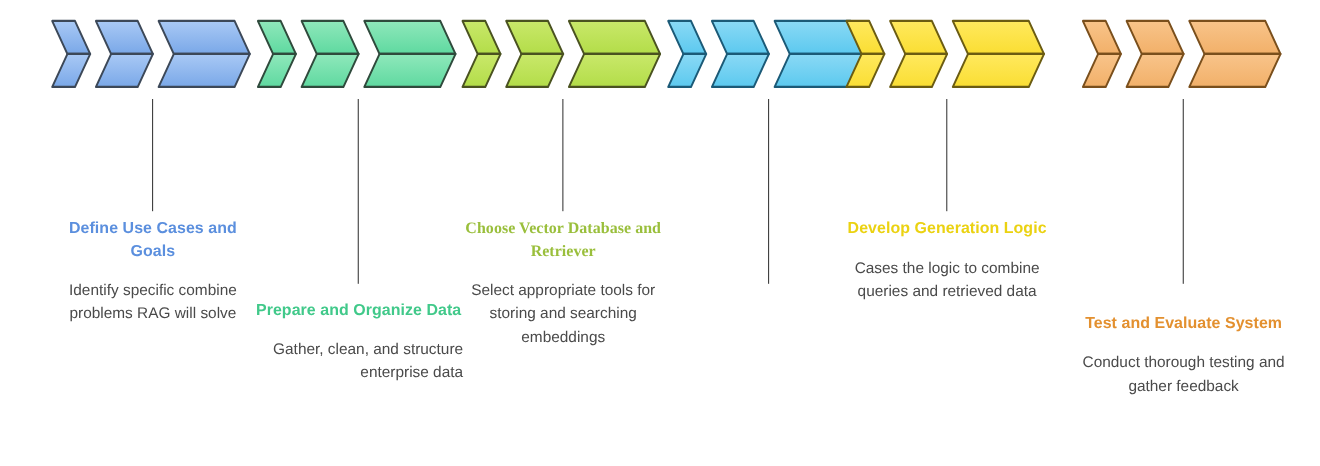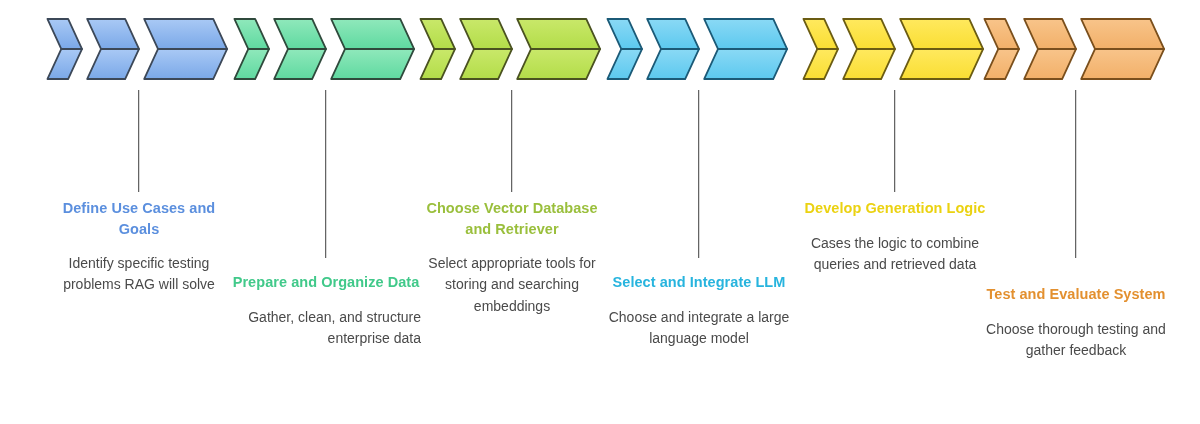--- a/index.html
+++ b/index.html
@@ -97,21 +97,21 @@
           <path d="M20,31 L44,31 L28,61 L4,61 Z" fill="url(#g1b)" stroke="#3c4858" stroke-width="2" stroke-linejoin="round"></path>
           <path d="M50,1 L94,1 L110,31 L66,31 Z" fill="url(#g1t)" stroke="#3c4858" stroke-width="2" stroke-linejoin="round"></path>
           <path d="M66,31 L110,31 L94,61 L50,61 Z" fill="url(#g1b)" stroke="#3c4858" stroke-width="2" stroke-linejoin="round"></path>
           <path d="M116,1 L196,1 L212,31 L132,31 Z" fill="url(#g1t)" stroke="#3c4858" stroke-width="2" stroke-linejoin="round"></path>
           <path d="M132,31 L212,31 L196,61 L116,61 Z" fill="url(#g1b)" stroke="#3c4858" stroke-width="2" stroke-linejoin="round"></path>
   </svg>
       </div>
       <div class="connector" style="top: 90px; height: 102px; border-left-color: rgb(63, 63, 63);"></div>
       <div class="text-block" style="top: 198px;">
         <div class="stage-title" style="color: rgb(91, 143, 222);">Define Use Cases and Goals</div>
-        <div class="stage-desc" style="color: rgb(74, 74, 74);">Identify specific testing problems RAG will solve</div>
+        <div class="stage-desc" style="color: rgb(74, 74, 74);">Identify specific combine problems RAG will solve</div>
       </div>
     </div>
     <div class="stage" style="left: 231px;">
       <div class="chevron-group">
         <svg viewBox="0 0 220 62" preserveAspectRatio="none" xmlns="http://www.w3.org/2000/svg">
     <defs>
       <linearGradient id="g2t" x1="0" y1="0" x2="0" y2="1">
         <stop offset="0%" stop-color="#8fe8bb"></stop>
         <stop offset="100%" stop-color="#5fd9a0"></stop>
       </linearGradient>
@@ -150,21 +150,21 @@
     <path d="M4,1 L28,1 L44,31 L20,31 Z" fill="url(#g3t)" stroke="#4a5220" stroke-width="2" stroke-linejoin="round"></path>
           <path d="M20,31 L44,31 L28,61 L4,61 Z" fill="url(#g3b)" stroke="#4a5220" stroke-width="2" stroke-linejoin="round"></path>
           <path d="M50,1 L94,1 L110,31 L66,31 Z" fill="url(#g3t)" stroke="#4a5220" stroke-width="2" stroke-linejoin="round"></path>
           <path d="M66,31 L110,31 L94,61 L50,61 Z" fill="url(#g3b)" stroke="#4a5220" stroke-width="2" stroke-linejoin="round"></path>
           <path d="M116,1 L196,1 L212,31 L132,31 Z" fill="url(#g3t)" stroke="#4a5220" stroke-width="2" stroke-linejoin="round"></path>
           <path d="M132,31 L212,31 L196,61 L116,61 Z" fill="url(#g3b)" stroke="#4a5220" stroke-width="2" stroke-linejoin="round"></path>
   </svg>
       </div>
       <div class="connector" style="top: 90px; height: 102px; border-left-color: rgb(63, 63, 63);"></div>
       <div class="text-block" style="top: 198px;">
-        <div class="stage-title" style="color: rgb(154, 191, 60);">Choose Vector Database and Retriever</div>
+        <div class="stage-title" style="color: rgb(154, 191, 60); font-family: Liberation Serif, serif;">Choose Vector Database and Retriever</div>
         <div class="stage-desc" style="color: rgb(74, 74, 74); text-align: center;">Select appropriate tools for storing and searching embeddings</div>
       </div>
     </div>
     <div class="stage" style="left: 604px;">
       <div class="chevron-group">
         <svg viewBox="0 0 220 62" preserveAspectRatio="none" xmlns="http://www.w3.org/2000/svg">
     <defs>
       <linearGradient id="g4t" x1="0" y1="0" x2="0" y2="1">
         <stop offset="0%" stop-color="#8ad9f5"></stop>
         <stop offset="100%" stop-color="#5cc9ef"></stop>
@@ -176,26 +176,22 @@
     </defs>
     <path d="M4,1 L28,1 L44,31 L20,31 Z" fill="url(#g4t)" stroke="#1b5a77" stroke-width="2" stroke-linejoin="round"></path>
           <path d="M20,31 L44,31 L28,61 L4,61 Z" fill="url(#g4b)" stroke="#1b5a77" stroke-width="2" stroke-linejoin="round"></path>
           <path d="M50,1 L94,1 L110,31 L66,31 Z" fill="url(#g4t)" stroke="#1b5a77" stroke-width="2" stroke-linejoin="round"></path>
           <path d="M66,31 L110,31 L94,61 L50,61 Z" fill="url(#g4b)" stroke="#1b5a77" stroke-width="2" stroke-linejoin="round"></path>
           <path d="M116,1 L196,1 L212,31 L132,31 Z" fill="url(#g4t)" stroke="#1b5a77" stroke-width="2" stroke-linejoin="round"></path>
           <path d="M132,31 L212,31 L196,61 L116,61 Z" fill="url(#g4b)" stroke="#1b5a77" stroke-width="2" stroke-linejoin="round"></path>
   </svg>
       </div>
       <div class="connector" style="top: 90px; height: 168px; border-left-color: rgb(63, 63, 63);"></div>
-      <div class="text-block" style="top: 272px;">
-        <div class="stage-title" style="color: rgb(39, 180, 222);">Select and Integrate LLM</div>
-        <div class="stage-desc" style="color: rgb(74, 74, 74);">Choose and integrate a large language model</div>
-      </div>
-    </div>
-    <div class="stage" style="left: 800px;">
+    </div>
+    <div class="stage" style="left: 766px;">
       <div class="chevron-group">
         <svg viewBox="0 0 220 62" preserveAspectRatio="none" xmlns="http://www.w3.org/2000/svg">
     <defs>
       <linearGradient id="g5t" x1="0" y1="0" x2="0" y2="1">
         <stop offset="0%" stop-color="#ffe95e"></stop>
         <stop offset="100%" stop-color="#fade33"></stop>
       </linearGradient>
       <linearGradient id="g5b" x1="0" y1="0" x2="0" y2="1">
         <stop offset="0%" stop-color="#ffe95e"></stop>
         <stop offset="100%" stop-color="#fade33"></stop>
@@ -232,16 +228,16 @@
           <path d="M20,31 L44,31 L28,61 L4,61 Z" fill="url(#g6b)" stroke="#7a4f1c" stroke-width="2" stroke-linejoin="round"></path>
           <path d="M50,1 L94,1 L110,31 L66,31 Z" fill="url(#g6t)" stroke="#7a4f1c" stroke-width="2" stroke-linejoin="round"></path>
           <path d="M66,31 L110,31 L94,61 L50,61 Z" fill="url(#g6b)" stroke="#7a4f1c" stroke-width="2" stroke-linejoin="round"></path>
           <path d="M116,1 L196,1 L212,31 L132,31 Z" fill="url(#g6t)" stroke="#7a4f1c" stroke-width="2" stroke-linejoin="round"></path>
           <path d="M132,31 L212,31 L196,61 L116,61 Z" fill="url(#g6b)" stroke="#7a4f1c" stroke-width="2" stroke-linejoin="round"></path>
   </svg>
       </div>
       <div class="connector" style="top: 90px; height: 168px; border-left-color: rgb(63, 63, 63);"></div>
       <div class="text-block" style="top: 284px;">
         <div class="stage-title" style="color: rgb(227, 144, 47);">Test and Evaluate System</div>
-        <div class="stage-desc" style="color: rgb(74, 74, 74);">Choose thorough testing and gather feedback</div>
+        <div class="stage-desc" style="color: rgb(74, 74, 74);">Conduct thorough testing and gather feedback</div>
       </div>
     </div>
   </div>
 
 </body></html>

